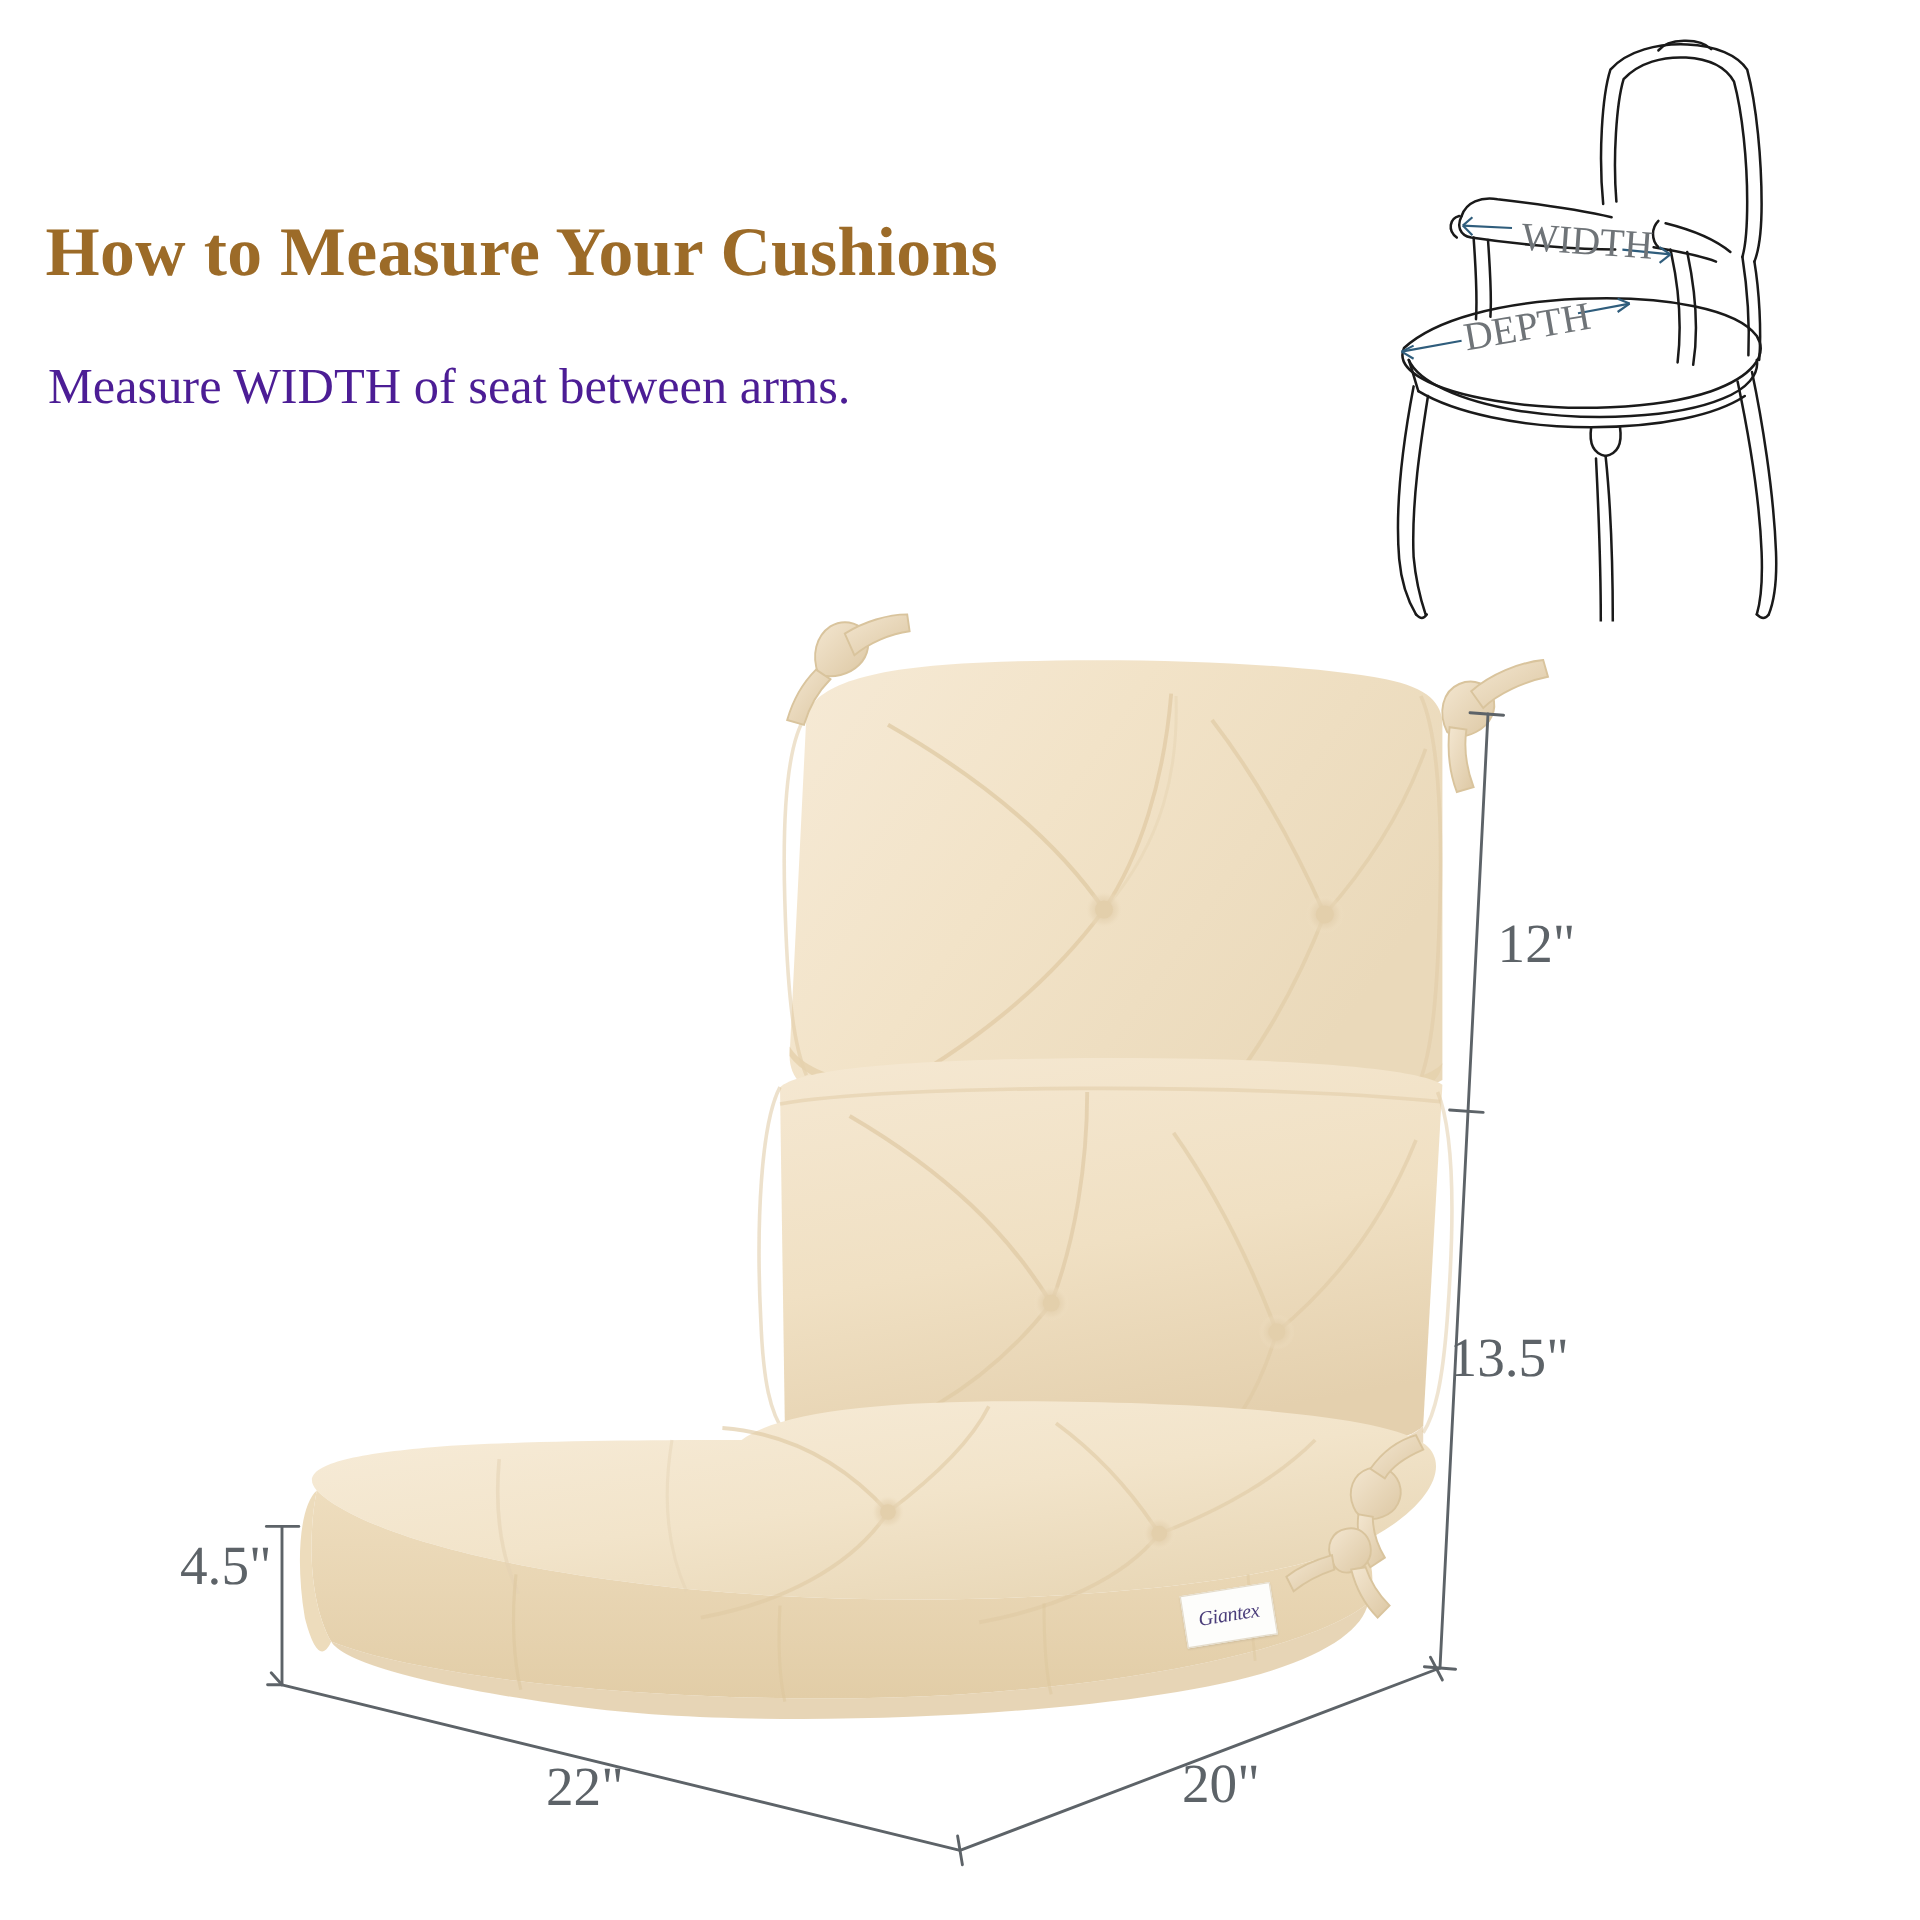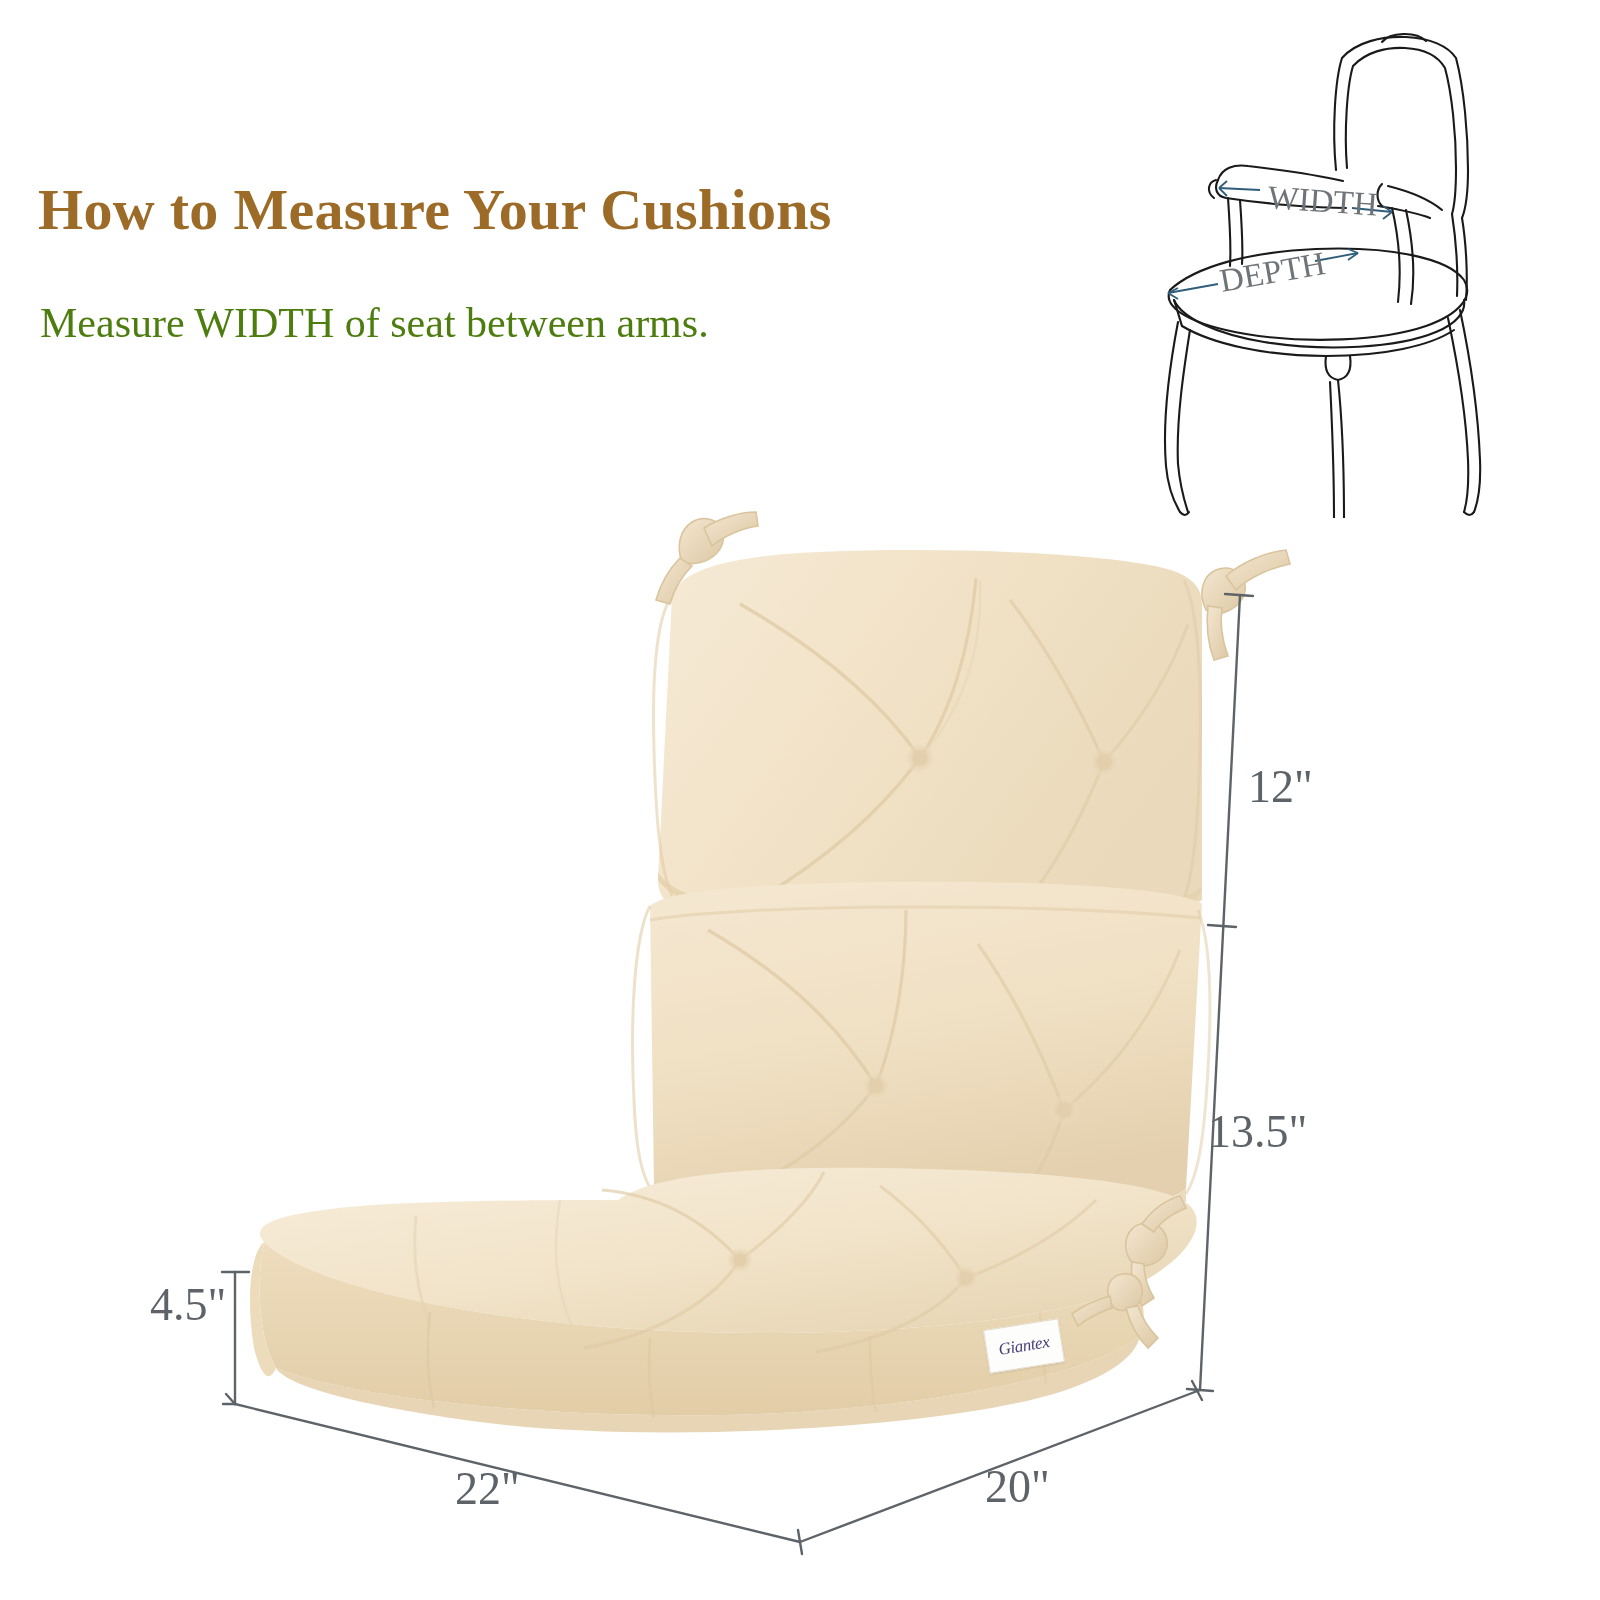--- a/index.html
+++ b/index.html
@@ -28,21 +28,21 @@
     white-space: nowrap;
     font-family: "Liberation Serif", "DejaVu Serif", serif;
     text-align: right;
   }
   #subtitle {
     position: absolute;
     left: 40px;
     top: 296px;
     font-size: 42px;
     line-height: 54px;
-    color: #4d7c0f;
+    color: #4c1d95;
     white-space: nowrap;
     font-family: "Liberation Serif", "DejaVu Serif", serif;
   }
   #subtitle .sub-line { display: block; }
 
   
   #chair-diagram {
     position: absolute;
     left: 1130px;
     top: 18px;

